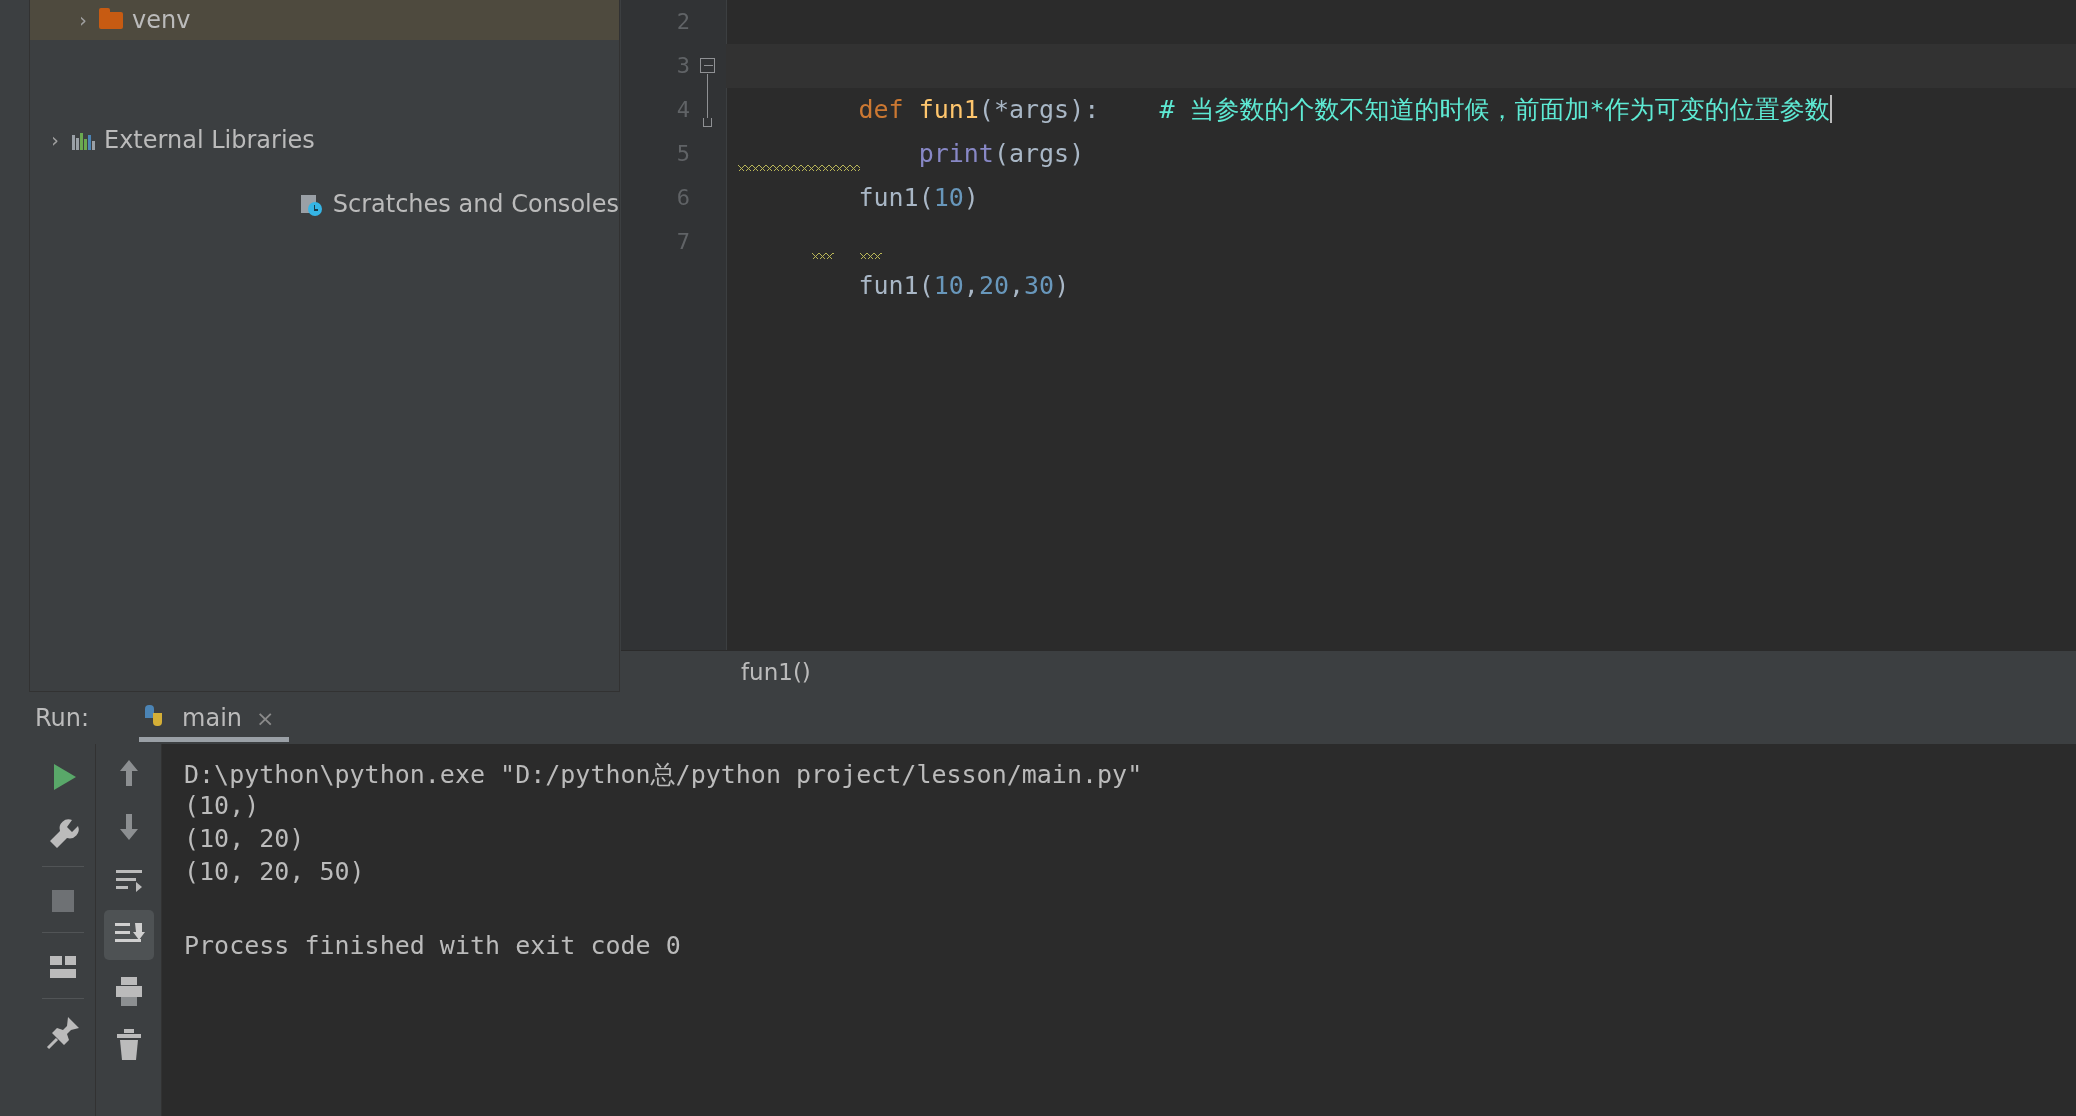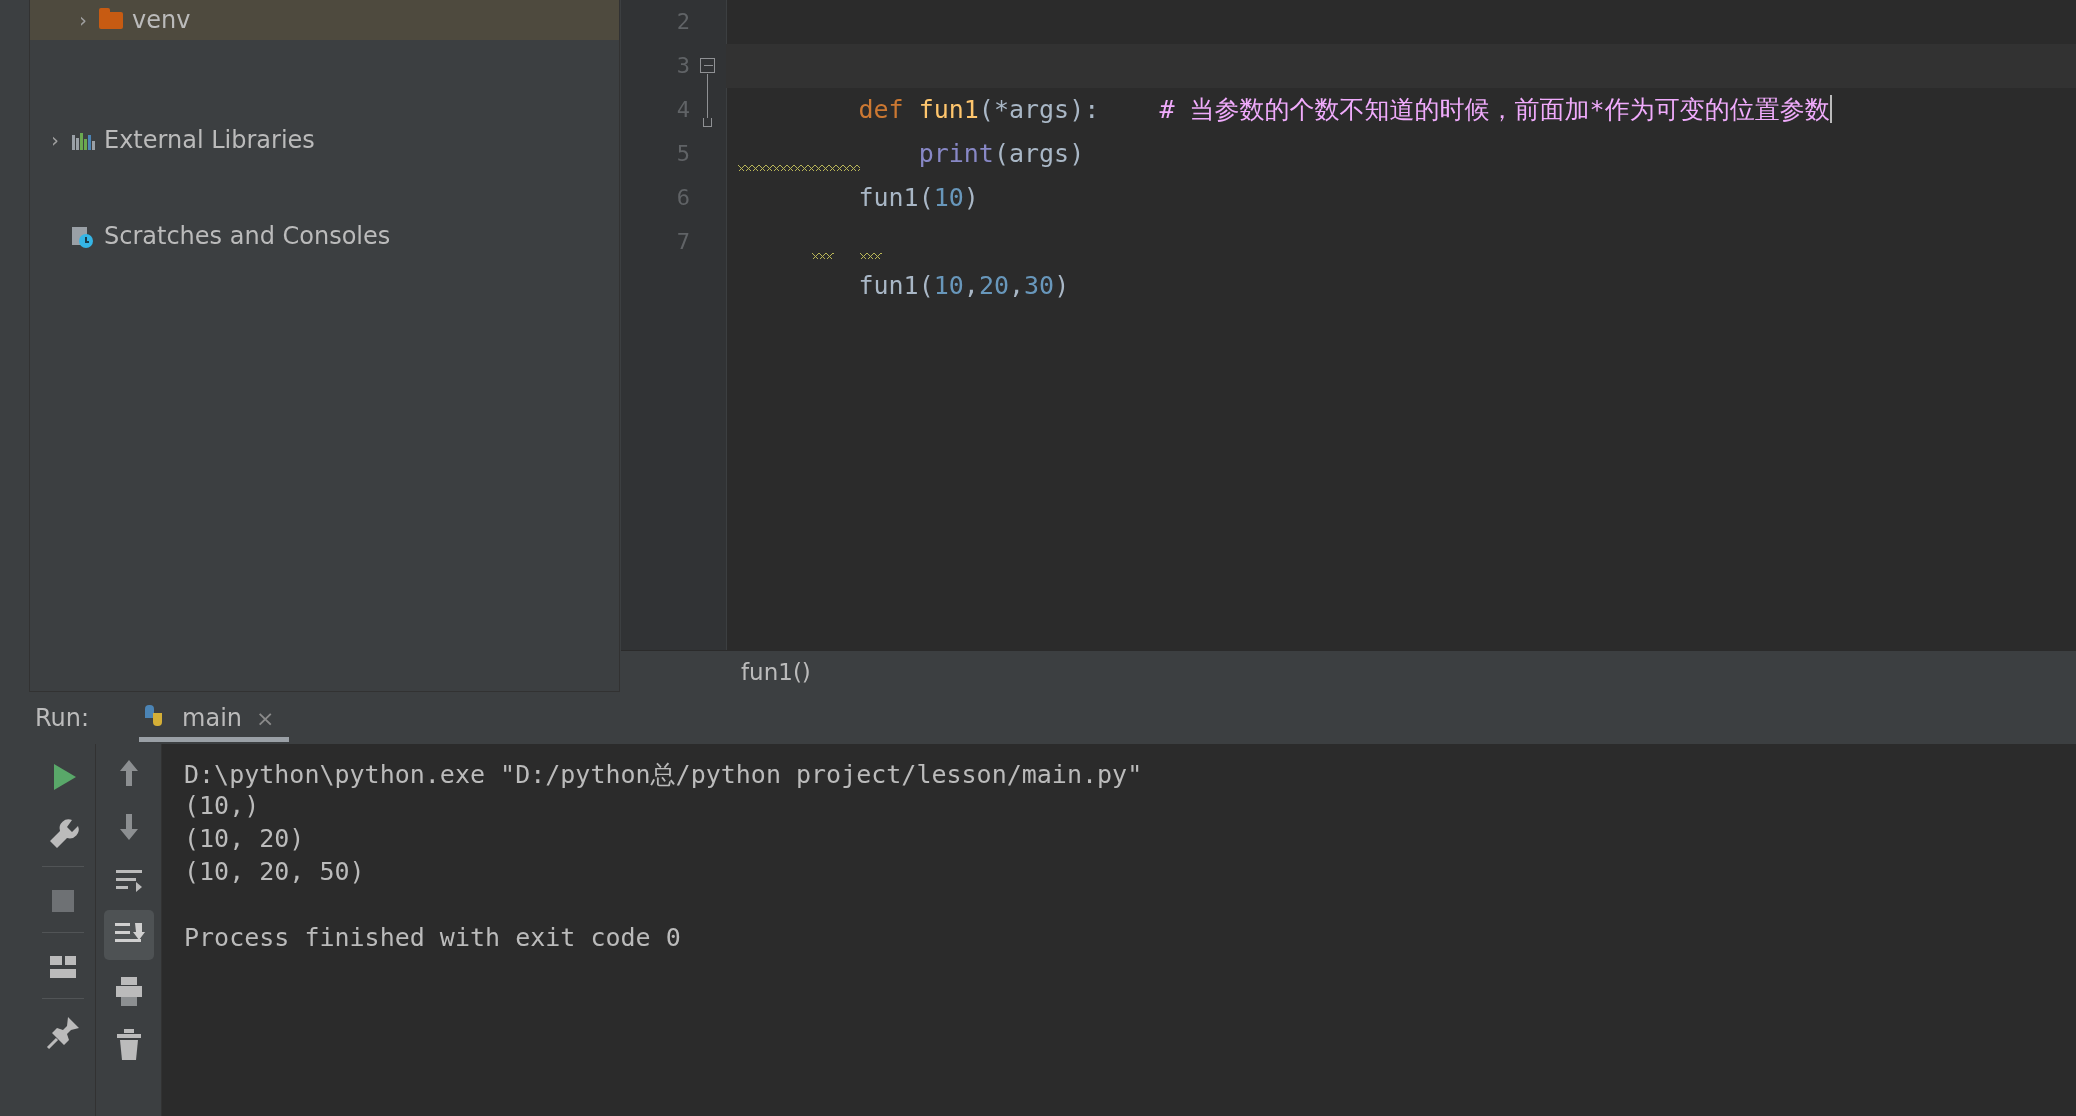--- a/index.html
+++ b/index.html
@@ -122,21 +122,21 @@
     font-size:25px; white-space:pre;
     font-family:"DejaVu Sans Mono","Liberation Mono",monospace;
   }
   .code-line.hl{ background:#323232; }
   .code-text{ padding-left:12px; }
   .k-kw{ color:#cc7832; }
   .k-fn{ color:#ffc66d; }
   .k-def{ color:#a9b7c6; }
   .k-num{ color:#6897bb; }
   .k-builtin{ color:#8888c6; }
-  .k-cmt{ color:#f0abfc; }
+  .k-cmt{ color:#5eead4; }
   .k-op{ color:#a9b7c6; }
   .caret{
     display:inline-block; width:2px; height:28px; background:#bbbbbb;
     vertical-align:-5px;
   }
   .squiggle{
     position:absolute; height:6px;
     background-image:
       linear-gradient(45deg,transparent 45%,#b9b657 45%,#b9b657 55%,transparent 55%),
       linear-gradient(-45deg,transparent 45%,#b9b657 45%,#b9b657 55%,transparent 55%);
@@ -249,21 +249,21 @@
           <i style="left:4px;height:12px;background:#9aa0a6;"></i>
           <i style="left:8px;height:17px;background:#6aa84f;"></i>
           <i style="left:12px;height:11px;background:#6aa84f;"></i>
           <i style="left:16px;height:15px;background:#4b84b5;"></i>
           <i style="left:20px;height:9px;background:#9aa0a6;"></i>
         </span>
       </div>
       <div class="tree-label">External Libraries</div>
     </div>
 
-    <div class="tree-row" style="top:136px;">
+    <div class="tree-row" style="top:104px;justify-content:flex-end;">
       <div style="width:38px;flex:0 0 auto;"></div>
       <div class="tree-ico">
         <span class="ico-scr">
             <span class="sheet"></span>
             <span class="clock"></span>
           </span>
       </div>
       <div class="tree-label">Scratches and Consoles</div>
     </div>
 
@@ -414,18 +414,18 @@
         </svg>
       </div>
     </div>
 
     <div class="console">
       <div class="con-line" style="top:14px;">D:\python\python.exe "D:/python总/python project/lesson/main.py"</div>
       <div class="con-line" style="top:47px;">(10,)</div>
       <div class="con-line" style="top:80px;">(10, 20)</div>
       <div class="con-line" style="top:113px;">(10, 20, 50)</div>
       <div class="con-line" style="top:146px;"></div>
-      <div class="con-line" style="top:179px;">Process finished with exit code 0</div>
+      <div class="con-line" style="top:187px;">Process finished with exit code 0</div>
     </div>
 
   </div>
 
 </div>
 
 </body></html>

